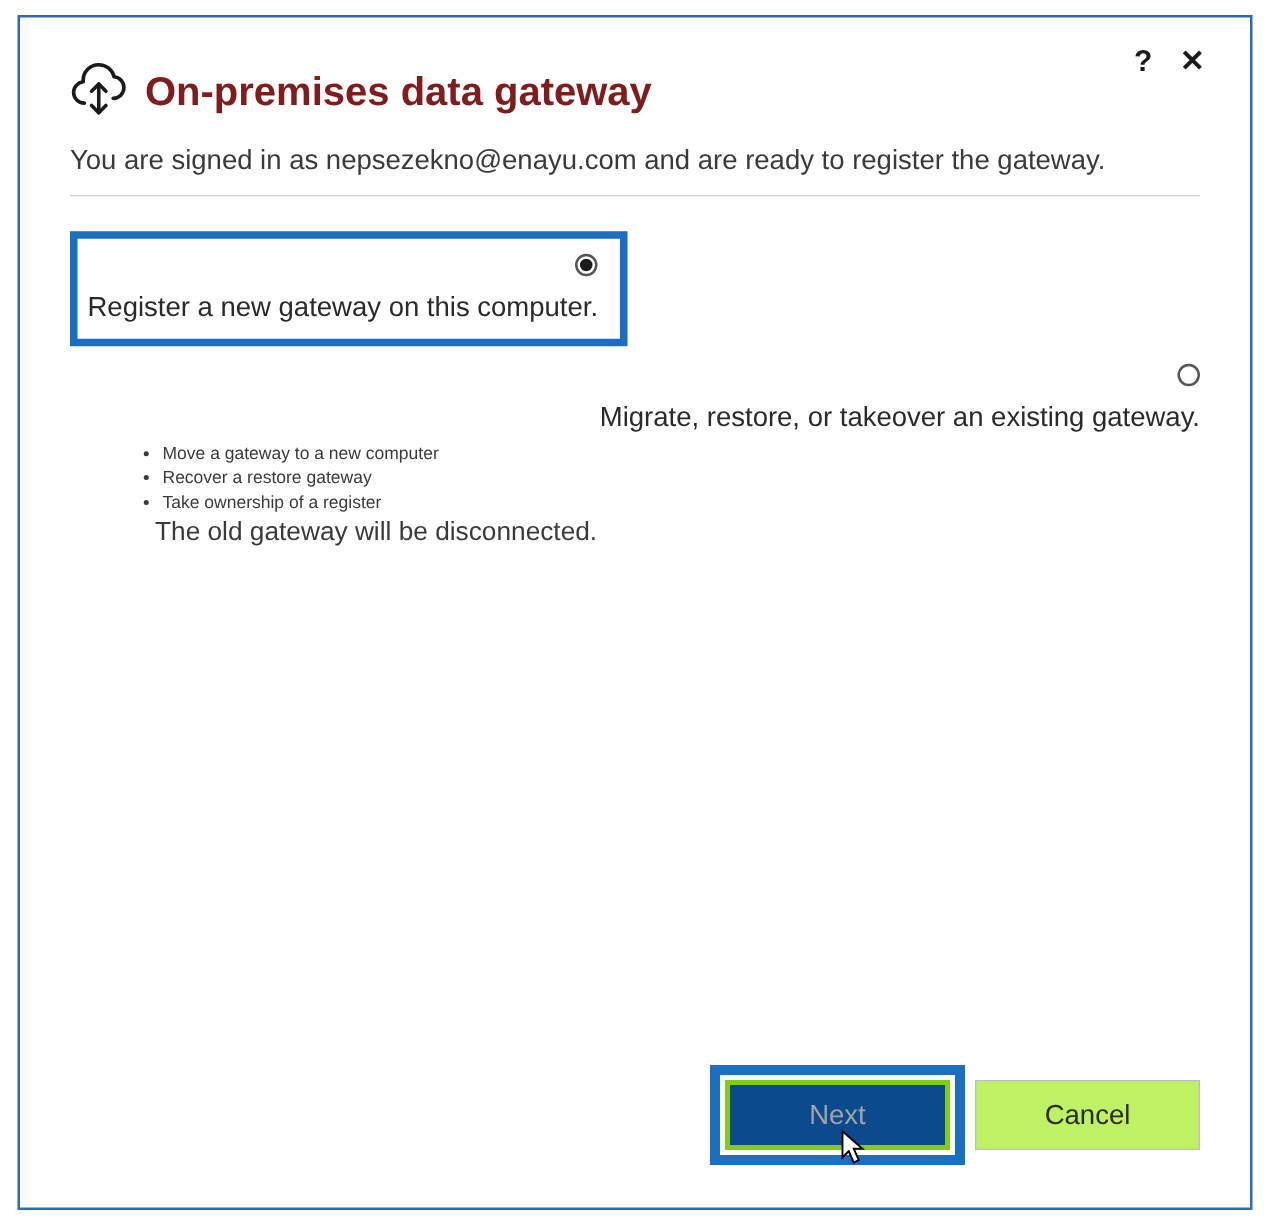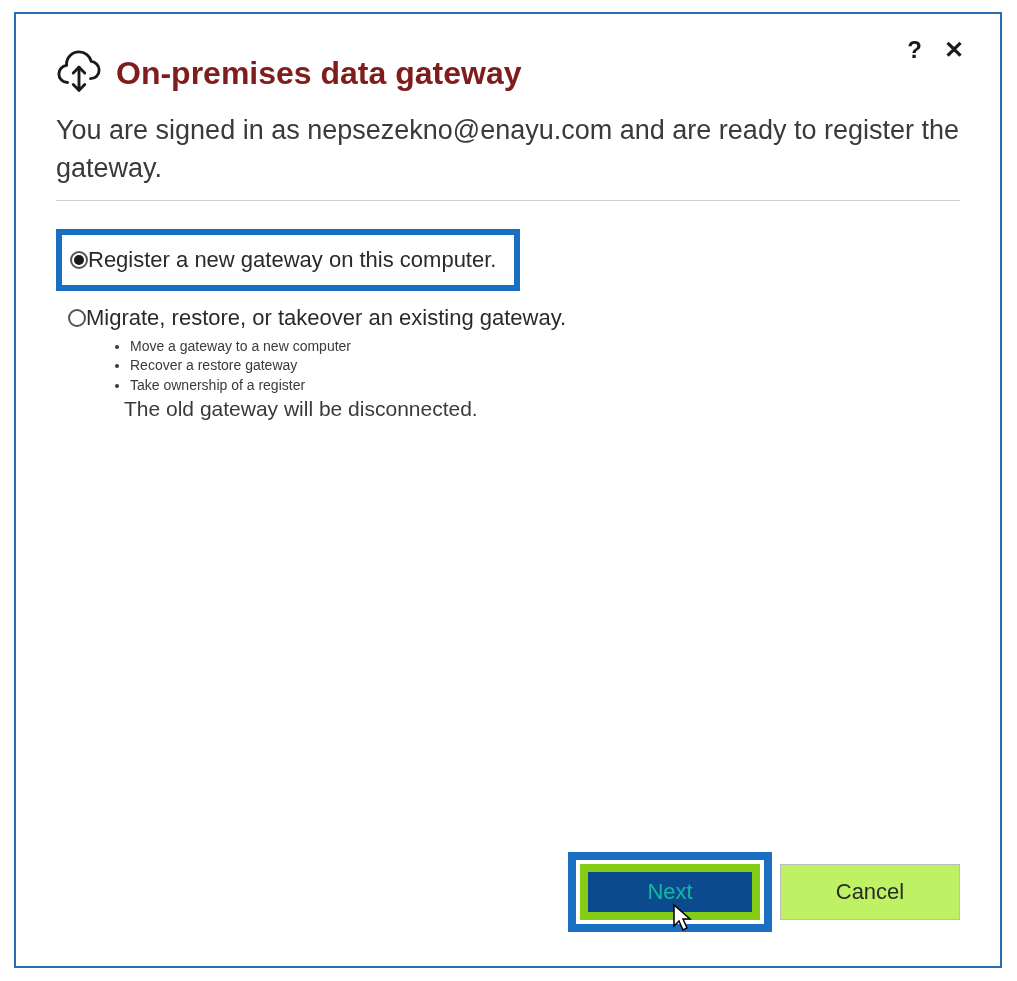--- a/index.html
+++ b/index.html
@@ -50,42 +50,43 @@
     .cloud-icon svg {
       width: 46px;
       height: 46px;
     }
     .title {
       font-size: 32px;
       font-weight: 600;
       color: #7f1d1d;
     }
     .subtitle {
-      font-size: 27px;
+      font-size: 22px;
       color: #3a3a3a;
       margin-top: 14px;
       line-height: 1.4;
       padding-bottom: 12px;
       border-bottom: 1px solid #d0d0d0;
     }
     .options {
       margin-top: 28px;
     }
     .option-wrap {
       padding: 6px 8px 6px 8px;
     }
     .option-wrap.highlighted {
       border: 6px solid #1b6fc0;
       display: inline-block;
       padding: 12px 18px 12px 8px;
     }
     .radio-row {
       display: flex;
-      align-items: center;
-      gap: 0;
+      align-items: flex-end;
+      gap: 12px;
+      flex-direction: column;
     }
     .radio {
       width: 18px;
       height: 18px;
       border: 2px solid #555;
       border-radius: 50%;
       flex-shrink: 0;
       display: inline-flex;
       align-items: center;
       justify-content: center;
@@ -143,22 +144,22 @@
       width: 180px;
       font-size: 22px;
       border: none;
       cursor: pointer;
       display: inline-flex;
       align-items: center;
       justify-content: center;
     }
     .btn-primary {
       background: #0b4a8c;
-      color: #14b8a6;
-      border: 8px solid #84cc16;
+      color: #a3a3a3;
+      border: 4px solid #84cc16;
     }
     .btn-secondary {
       background: #bef264;
       color: #2a2a2a;
       border: 1px solid #bdbdbd;
       margin-left: 8px;
     }
     .cursor {
       position: absolute;
       left: 96px;

